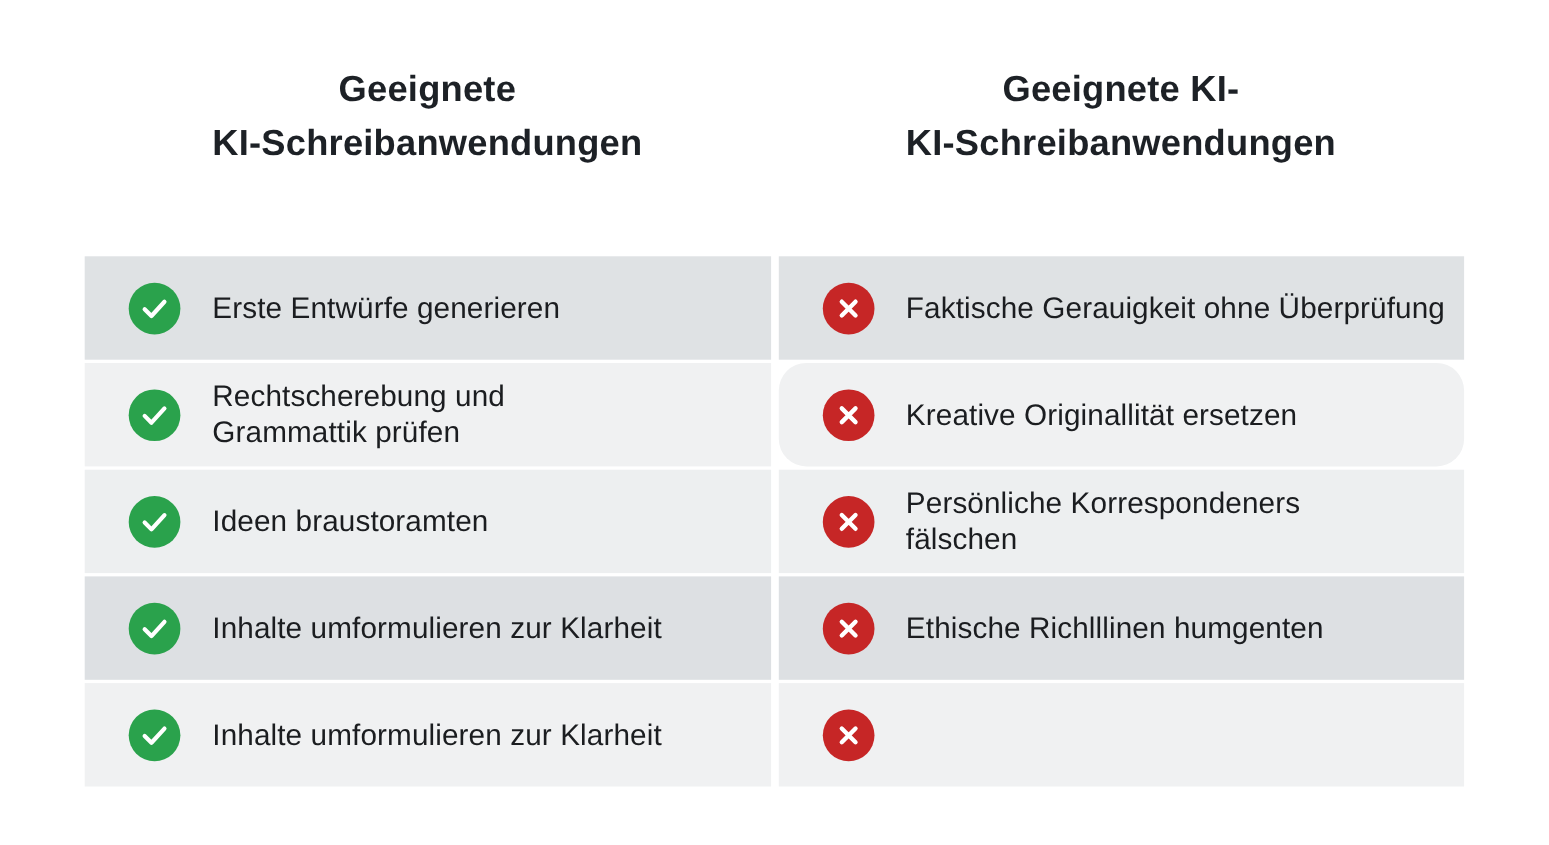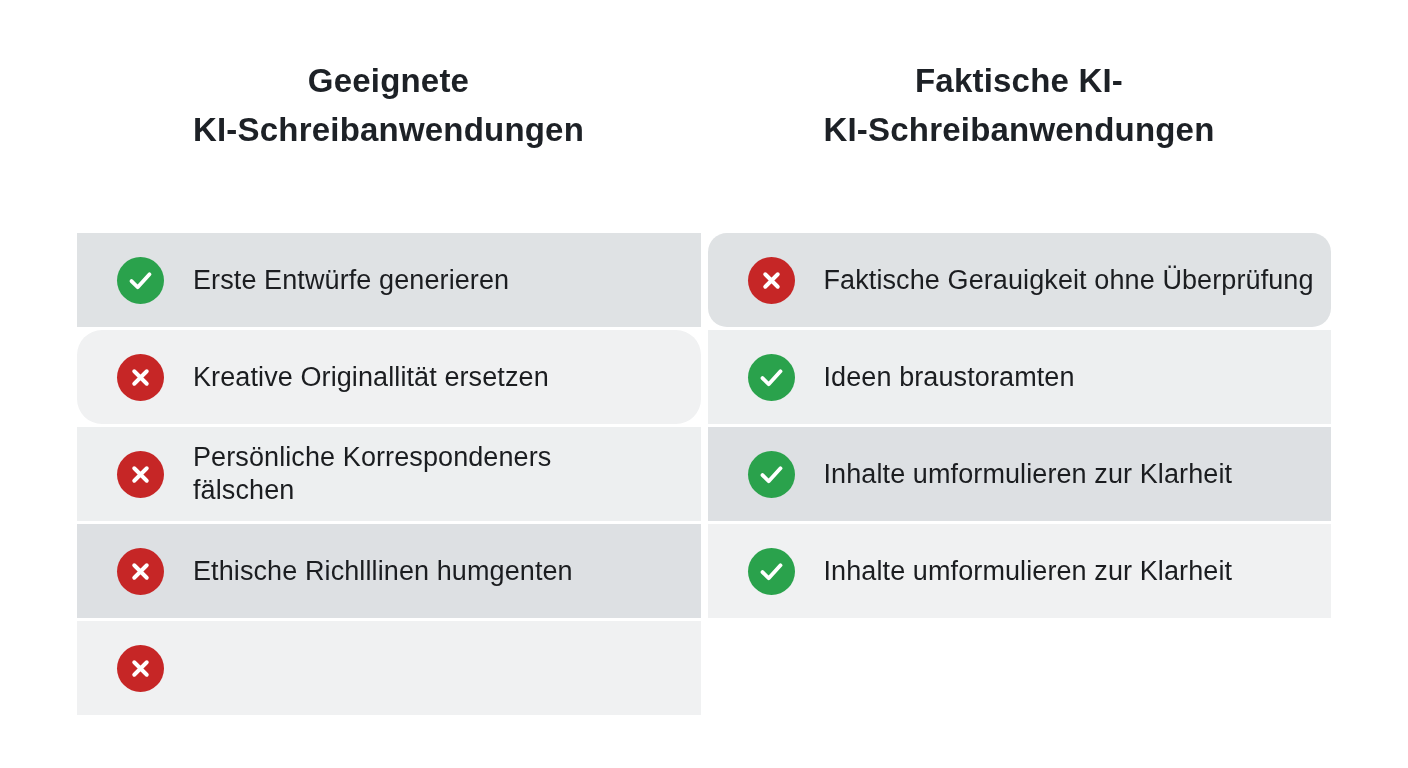--- a/index.html
+++ b/index.html
@@ -67,42 +67,51 @@
     letter-spacing: 0.1px;
   }
 </style>
 </head>
 <body>
 
 <div class="canvas">
 
   <div class="col-title left">Geeignete
 KI-Schreibanwendungen</div>
-  <div class="col-title right">Faktische KI-
+  <div class="col-title right">Geeignete KI-
 KI-Schreibanwendungen</div>
 
   <div class="comparison-table">
 
     <div class="row" style="background: rgb(223, 226, 228);">
       <span class="icon" style="background: rgb(42, 162, 76);">
         <svg width="27" height="27" viewBox="0 0 24 24">
             <path d="M4 12.5 L9.5 18 L20 6.5" fill="none" stroke="#ffffff" stroke-width="3.4" stroke-linecap="round" stroke-linejoin="round"></path>
           </svg>
       </span>
       <span class="item-text">Erste Entwürfe generieren</span>
     </div>
-    <div class="row" style="background: rgb(223, 226, 228); border-radius: 19px;">
+    <div class="row" style="background: rgb(223, 226, 228);">
       <span class="icon" style="background: rgb(198, 38, 38);">
         <svg width="25" height="25" viewBox="0 0 24 24">
             <path d="M6 6 L18 18 M18 6 L6 18" fill="none" stroke="#ffffff" stroke-width="3.8" stroke-linecap="round"></path>
           </svg>
       </span>
       <span class="item-text">Faktische Gerauigkeit ohne Überprüfung</span>
     </div>
 
+    <div class="row" style="background: rgb(240, 241, 242);">
+      <span class="icon" style="background: rgb(42, 162, 76);">
+        <svg width="27" height="27" viewBox="0 0 24 24">
+            <path d="M4 12.5 L9.5 18 L20 6.5" fill="none" stroke="#ffffff" stroke-width="3.4" stroke-linecap="round" stroke-linejoin="round"></path>
+          </svg>
+      </span>
+      <span class="item-text">Rechtscherebung und
+Grammattik prüfen</span>
+    </div>
     <div class="row" style="background: rgb(240, 241, 242); border-radius: 25px;">
       <span class="icon" style="background: rgb(198, 38, 38);">
         <svg width="25" height="25" viewBox="0 0 24 24">
             <path d="M6 6 L18 18 M18 6 L6 18" fill="none" stroke="#ffffff" stroke-width="3.8" stroke-linecap="round"></path>
           </svg>
       </span>
       <span class="item-text">Kreative Originallität ersetzen</span>
     </div>
 
     <div class="row" style="background: rgb(237, 239, 240); text-align: center;">

